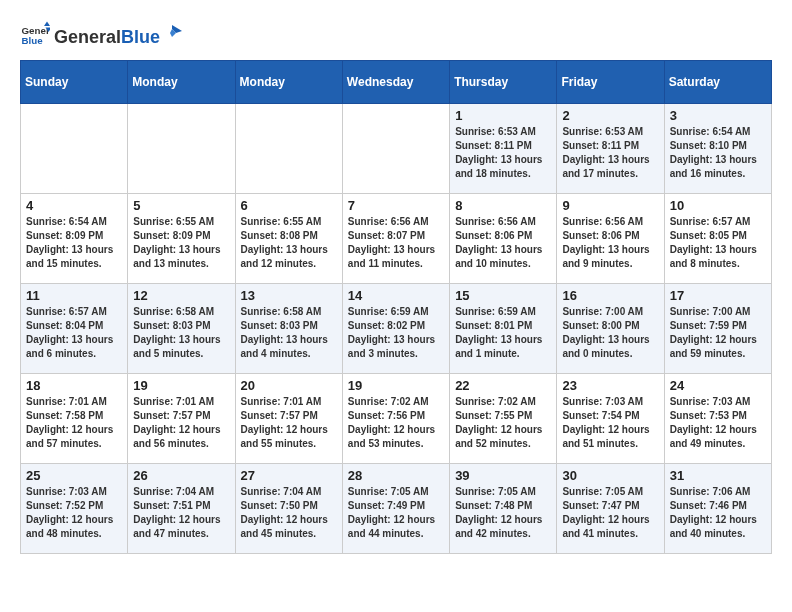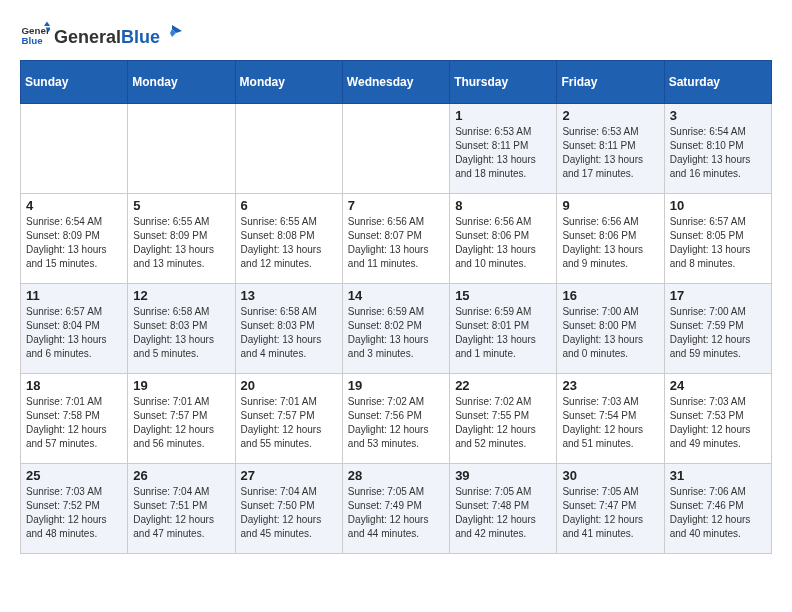--- a/index.html
+++ b/index.html
@@ -71,20 +71,21 @@
       font-size: 13px;
       font-weight: bold;
       color: #222;
       display: block;
       margin-bottom: 2px;
     }
     .day-info {
       font-size: 10px;
       color: #333;
       line-height: 1.4;
+      font-weight: bold;
     }
     .empty-cell {
       background: #fff !important;
     }
   </style>
 </head>
 <body>
 
 <div class="header-area">
   <div class="logo">

